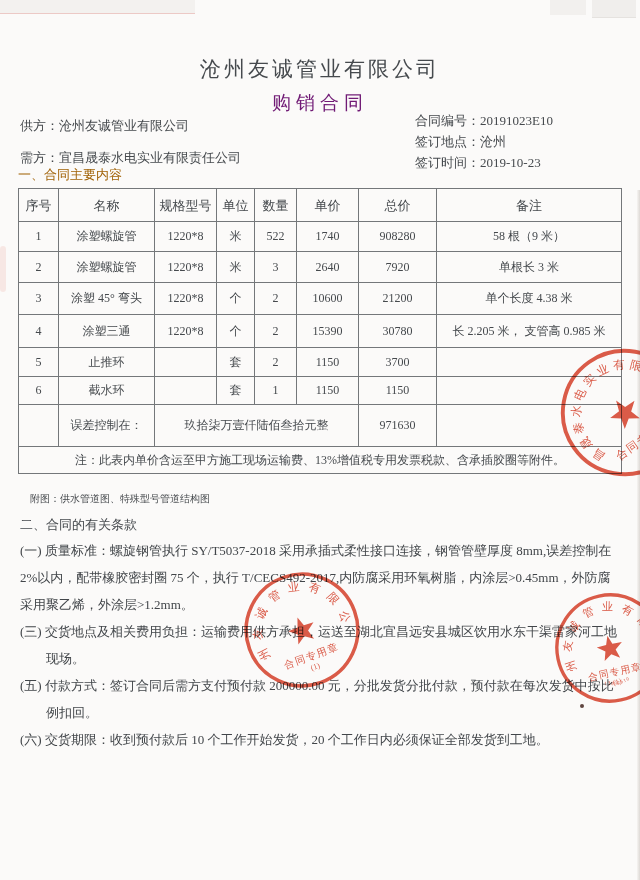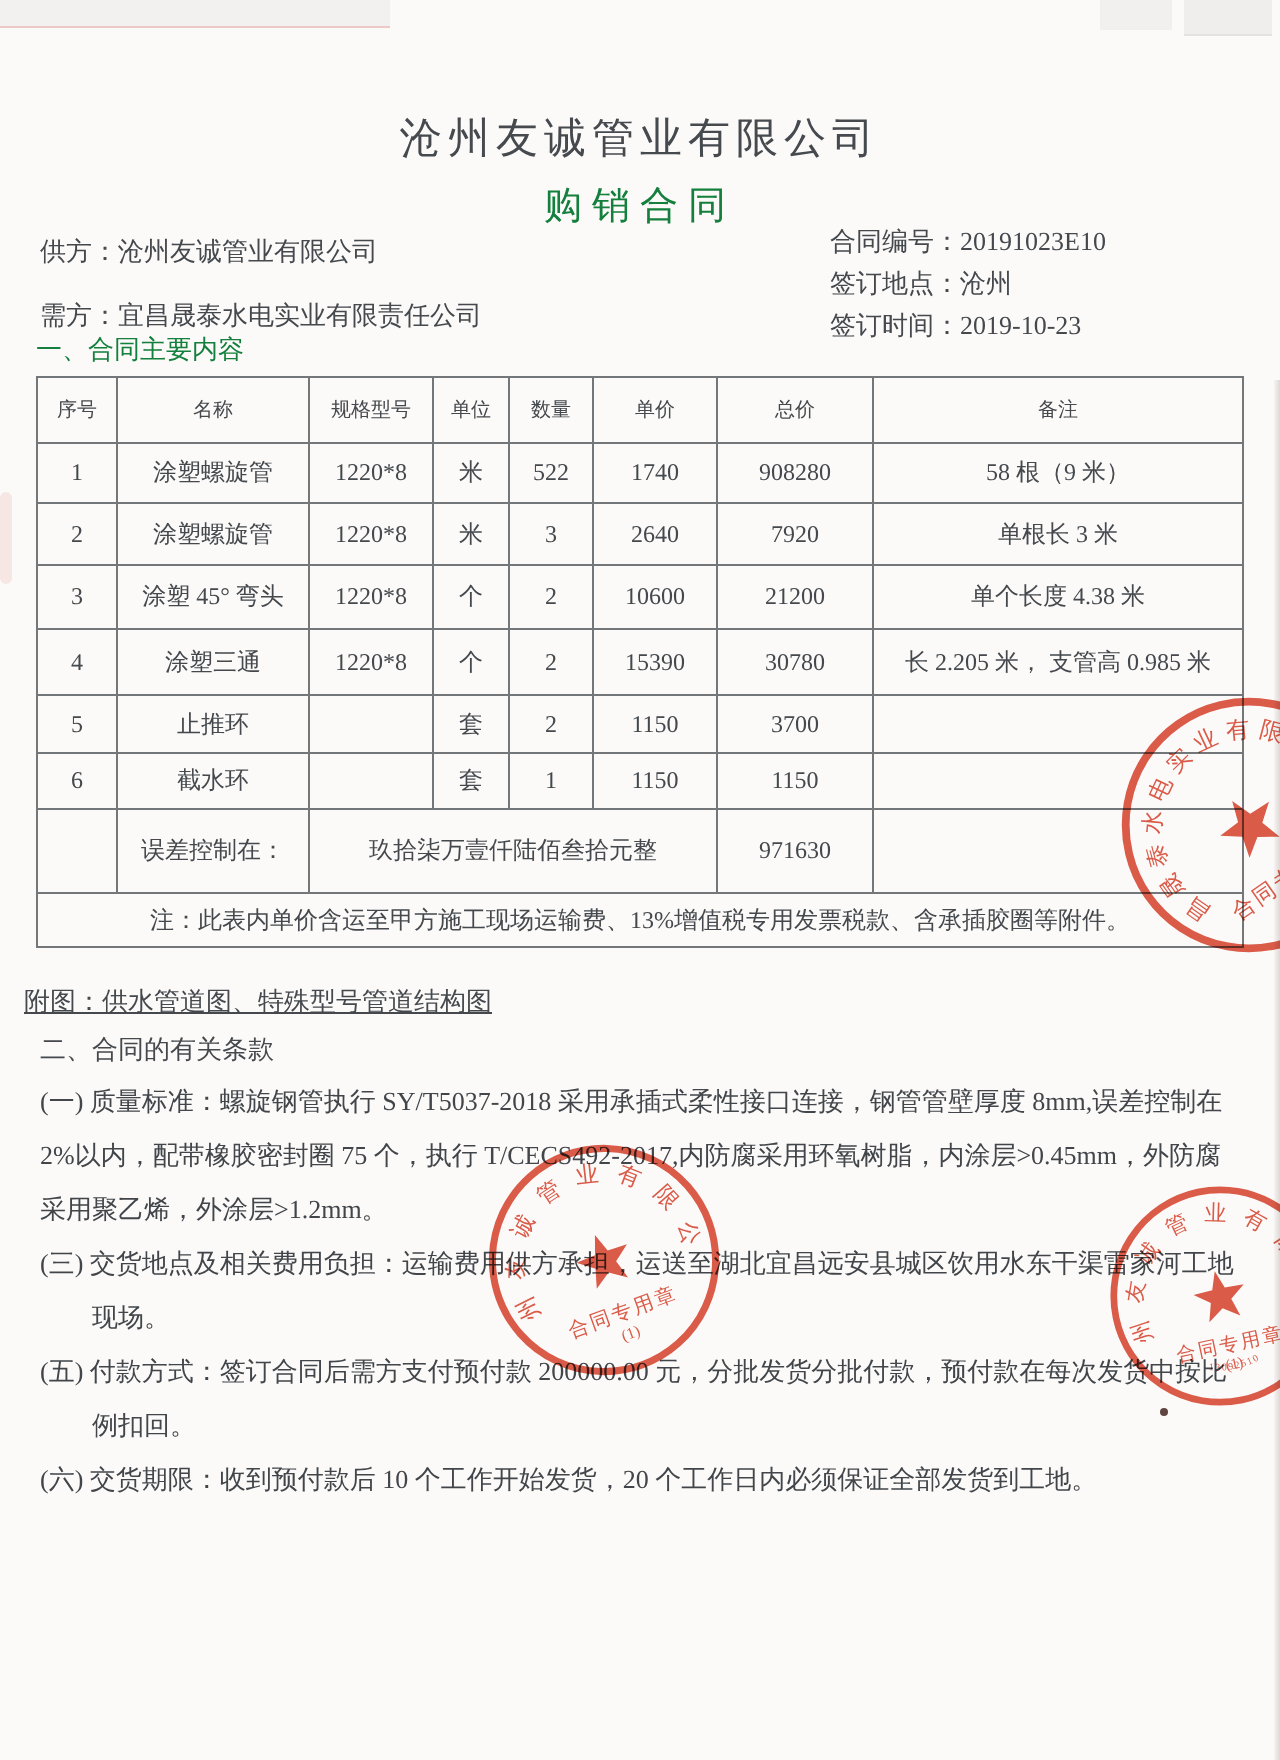--- a/index.html
+++ b/index.html
@@ -13,45 +13,45 @@
   .art-tl { position:absolute; top:0; left:0; width:195px; height:13px; background:#f3f1ef; border-bottom:1px solid #ecc9c6; }
   .art-tr1 { position:absolute; top:0; left:550px; width:36px; height:15px; background:#f2f0ee; }
   .art-tr2 { position:absolute; top:0; left:592px; width:44px; height:17px; background:#f0eeec; border-bottom:1px solid #e5e2df; }
   .edge-right { position:absolute; top:190px; right:0; width:3px; height:690px; background:linear-gradient(to right,#f6f4f2,#ddd9d5); }
   .smudge { position:absolute; left:0; top:246px; width:6px; height:46px; background:rgba(226,120,108,.14); border-radius:3px; }
   .ink-dot { position:absolute; left:580px; top:704px; width:4px; height:4px; background:#5f4540; border-radius:50%; }
 
   .title { position:absolute; top:55px; left:0; width:100%; text-align:center;
            font-size:21px; letter-spacing:3px; color:#464a4e; }
   .subtitle { position:absolute; top:90px; left:0; width:100%; text-align:center;
-              font-size:19px; letter-spacing:5px; color:#15803d; }
+              font-size:19px; letter-spacing:5px; color:#701a75; }
 
   .meta { font-size:13px; color:#45494d; }
   .m-supplier { position:absolute; top:117px; left:20px; }
   .m-buyer    { position:absolute; top:149px; left:20px; }
   .meta-right { position:absolute; top:110px; left:415px; line-height:21px; }
 
-  .sec-main { position:absolute; top:166px; left:18px; font-size:13px; color:#15803d; }
+  .sec-main { position:absolute; top:166px; left:18px; font-size:13px; color:#a16207; }
 
   table.items { position:absolute; top:188px; left:18px; width:603px;
                 border-collapse:collapse; table-layout:fixed; }
   table.items th, table.items td {
     border:1px solid #74777a; font-weight:normal; text-align:center;
     overflow:hidden; padding:0 2px; color:#45494d; line-height:15px;
   }
-  table.items th { font-size:10px;text-align:center; }
+  table.items th { font-size:13px;text-align:center; }
   table.items td { font-size:12px; }
   tr.hd { height:33px; }
   tr.r1 { height:30px; } tr.r2 { height:31px; } tr.r3 { height:32px; }
   tr.r4 { height:33px; } tr.r5 { height:29px; } tr.r6 { height:28px; }
   tr.total { height:42px; }
   tr.noterow { height:27px; }
   td.note-cell { text-align:left; padding-left:5px; font-size:12.5px;border-radius:10px; }
 
-  .attach { position:absolute; top:492px; left:12px; font-size:13px; color:#45494d;text-decoration:underline; }
+  .attach { position:absolute; top:492px; left:30px; font-size:10px; color:#45494d; }
   .sec-terms { position:absolute; top:516px; left:20px; font-size:13px; color:#45494d; }
   .clauses { position:absolute; top:537px; left:20px; width:601px; font-size:13px; color:#42464a; }
   .clauses p { margin:0; line-height:27px; }
   .clauses p.hang { padding-left:26px; text-indent:-26px; }
 
   .stamp { position:absolute; mix-blend-mode:multiply; opacity:.85; }
   .stamp-buyer { left:556px; top:344px; width:137px; height:137px; transform:rotate(-35deg); }
   .stamp-mid   { left:240px; top:568px; width:124px; height:124px; transform:rotate(-20deg); }
   .stamp-right { left:551px; top:589px; width:118px; height:118px; transform:rotate(-12deg); }
   .seal-ink { fill:#d8402a; }

